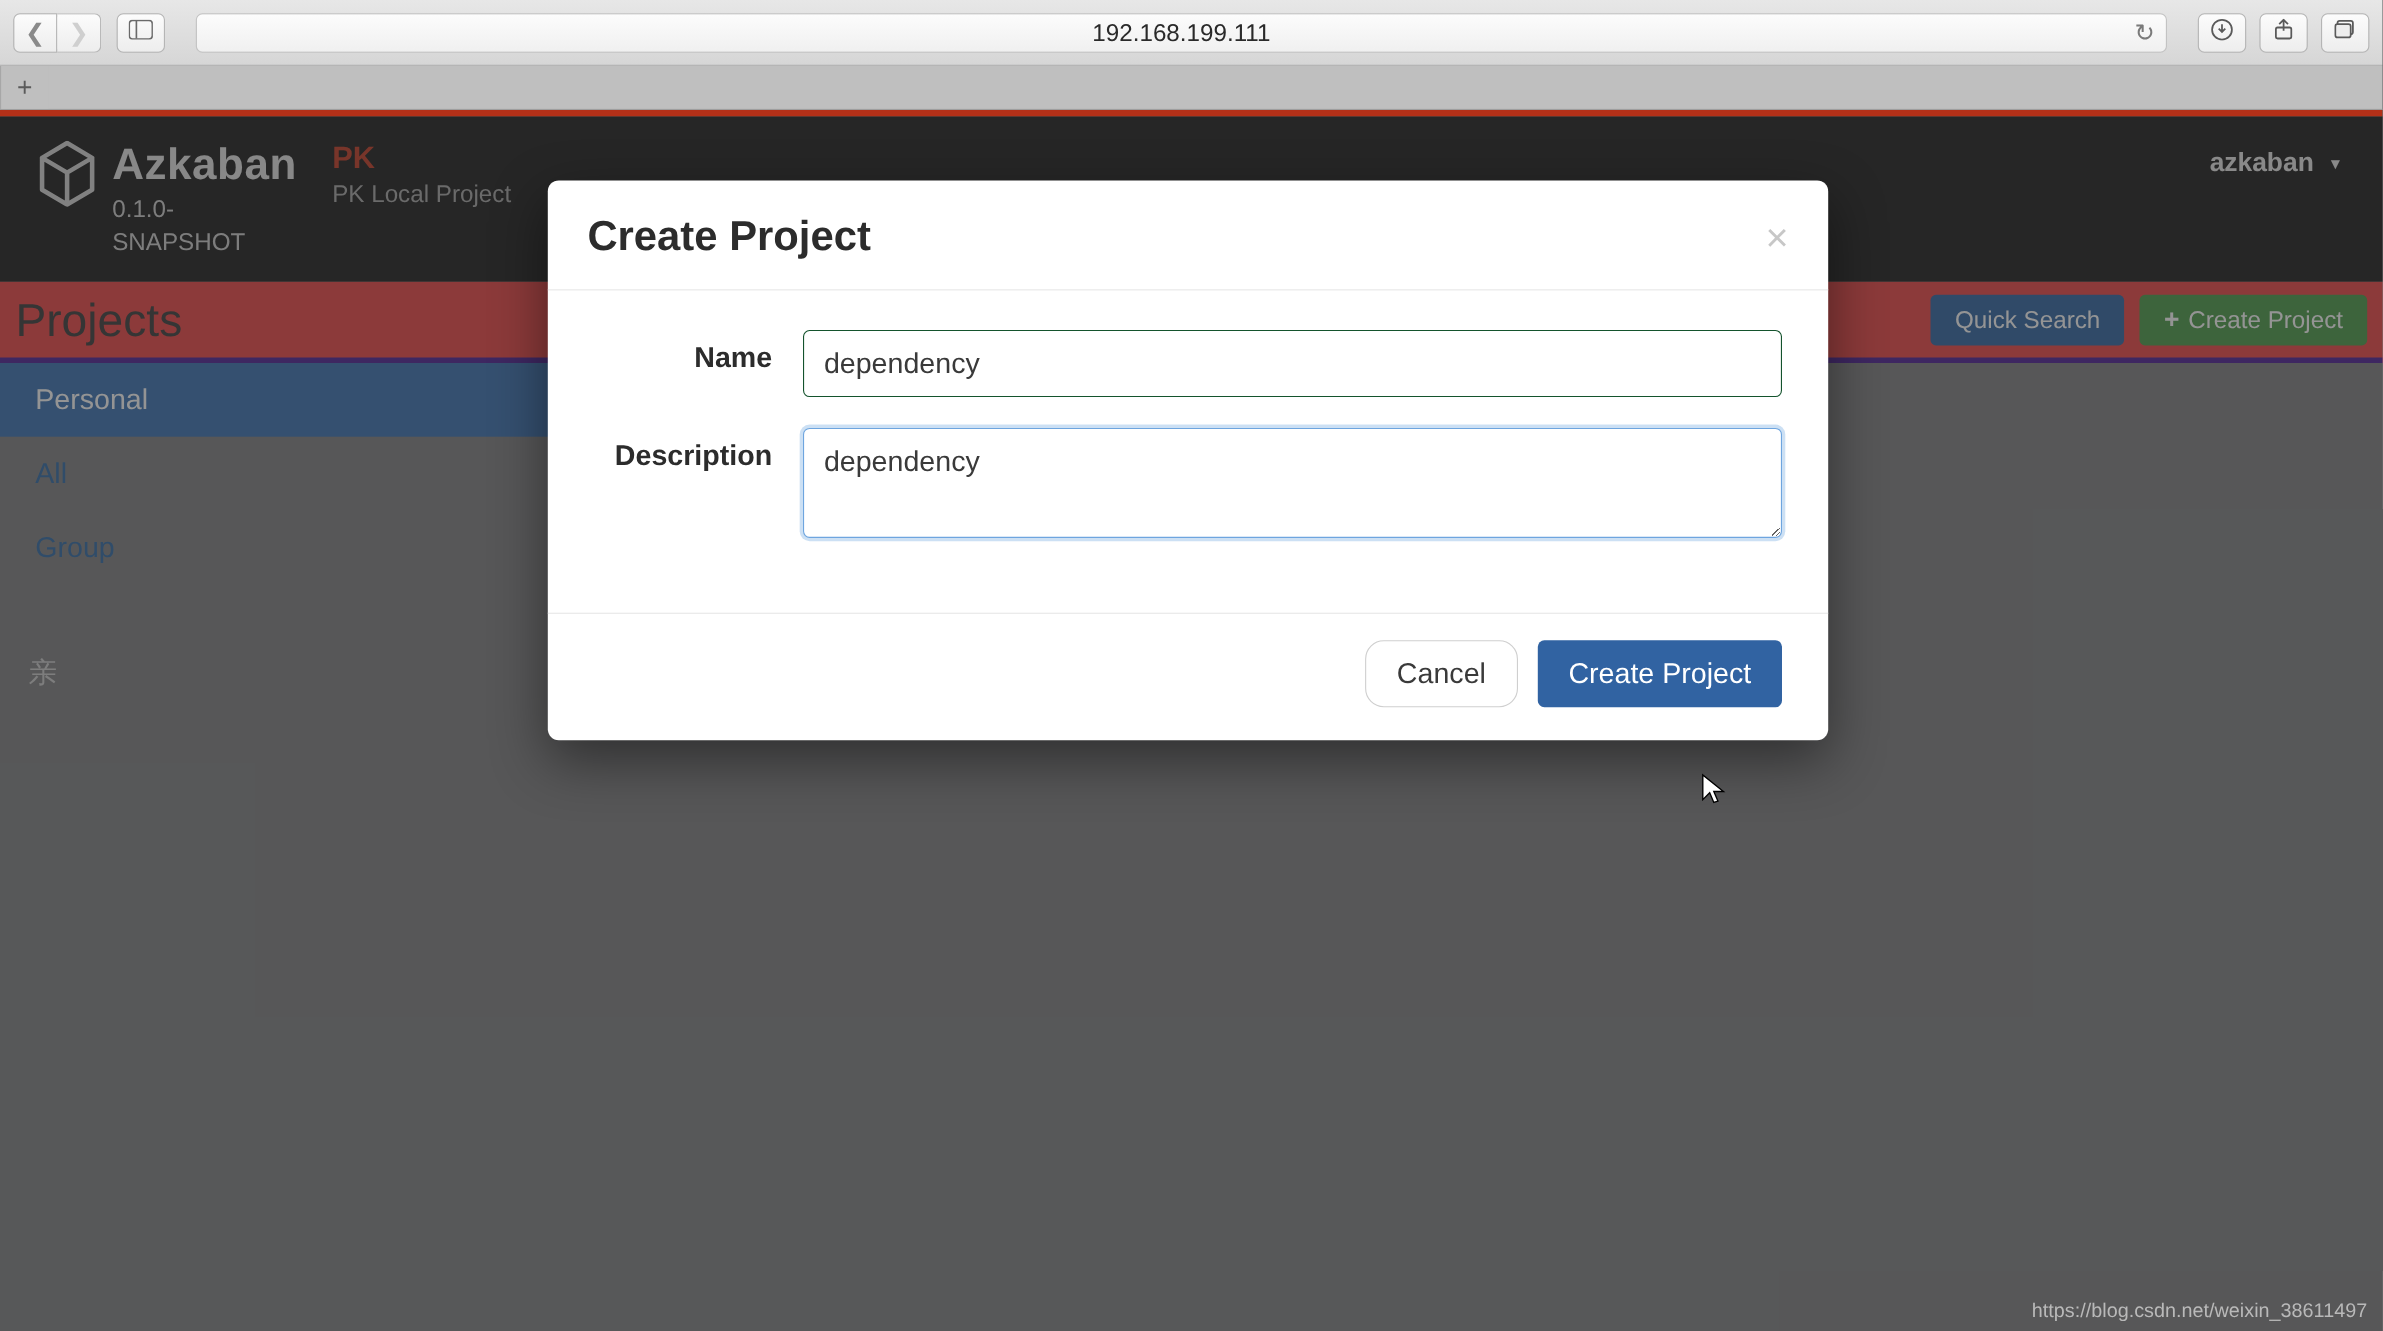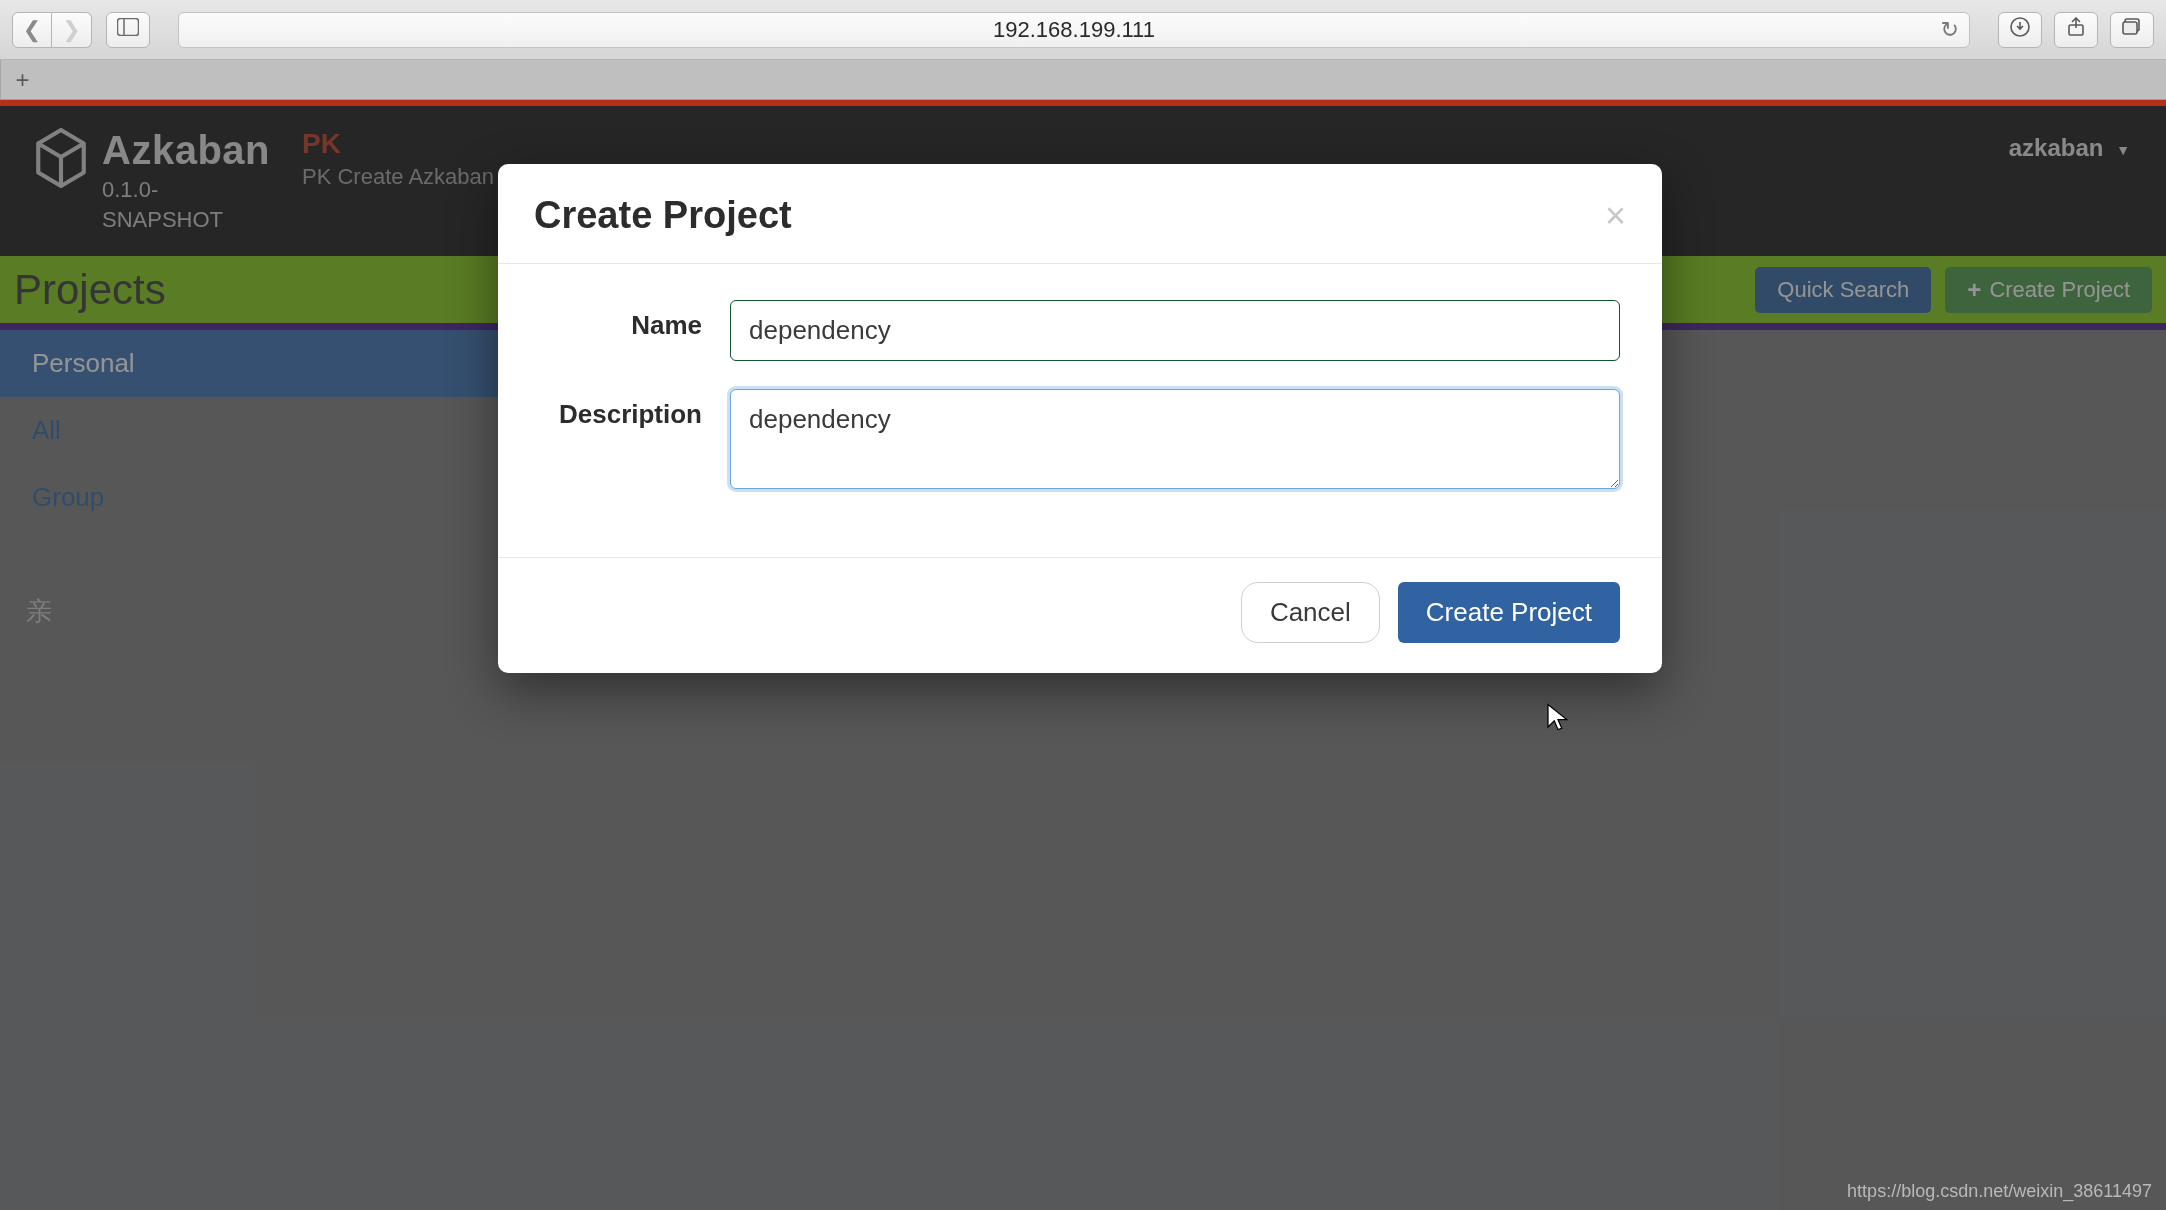--- a/index.html
+++ b/index.html
@@ -32,21 +32,21 @@
     .logo-icon svg { width:54px; height:60px; fill:#d8d8d8;}
     .logo-text { font-size:40px; font-weight:600; color:#e6e6e6; letter-spacing:0.5px;}
     .logo-sub { font-size:22px; color:#cfcfcf; margin-top:4px;}
     .pk-wrap { margin-left:18px;}
     .pk-label { color:#c43922; font-size:28px; font-weight:600;}
     .pk-sub { color:#a8a8a8; font-size:22px; margin-top:4px;}
     .user-menu { position:absolute; right:36px; top:28px; color:#e8e8e8; font-size:24px;font-weight:bold;}
     .user-menu .caret { font-size:14px; margin-left:6px; vertical-align:middle; }
 
     
-    .toolbar-row { background:#84cc16; height:74px; display:flex; align-items:center; padding:0 14px; border-bottom:7px solid #4c1d95;}
+    .toolbar-row { background:#ef4444; height:74px; display:flex; align-items:center; padding:0 14px; border-bottom:5px solid #4c1d95;}
     .page-title { font-size:42px; color:#3a3a3a; font-weight:400;}
     .toolbar-spacer { flex:1; }
     .btn { border-radius:5px; padding:10px 22px; font-size:22px; color:#fff; border:none; cursor:pointer; display:inline-flex; align-items:center; gap:8px;}
     .btn-primary { background:#2f65a4; }
     .btn-success { background:#4a9b47; margin-left:14px;}
     .plus { font-size:24px; font-weight:700; line-height:1;}
 
     
     .content-wrap { display:flex; }
     .side-item { padding:18px 32px; font-size:26px; color:#2e6aa6; cursor:pointer;}
@@ -147,21 +147,21 @@
           <path d="M25 2 L47 15 L25 28 L3 15 Z M3 15 v28 L25 56 V28 Z M47 15 v28 L25 56" fill="none" stroke="#d8d8d8" stroke-width="4" stroke-linejoin="round"></path>
         </svg>
     </span>
     <div>
       <div class="logo-text">Azkaban</div>
       <div class="logo-sub">0.1.0-</div>
       <div class="logo-sub">SNAPSHOT</div>
     </div>
     <div class="pk-wrap">
       <div class="pk-label">PK</div>
-      <div class="pk-sub">PK Create Azkaban</div>
+      <div class="pk-sub">PK Local Project</div>
     </div>
   </div>
   <div class="user-menu">
     <span>azkaban</span>
     <span class="caret">▼</span>
   </div>
 </div>
 
 <div class="toolbar-row">
   <div class="page-title">Projects</div>

